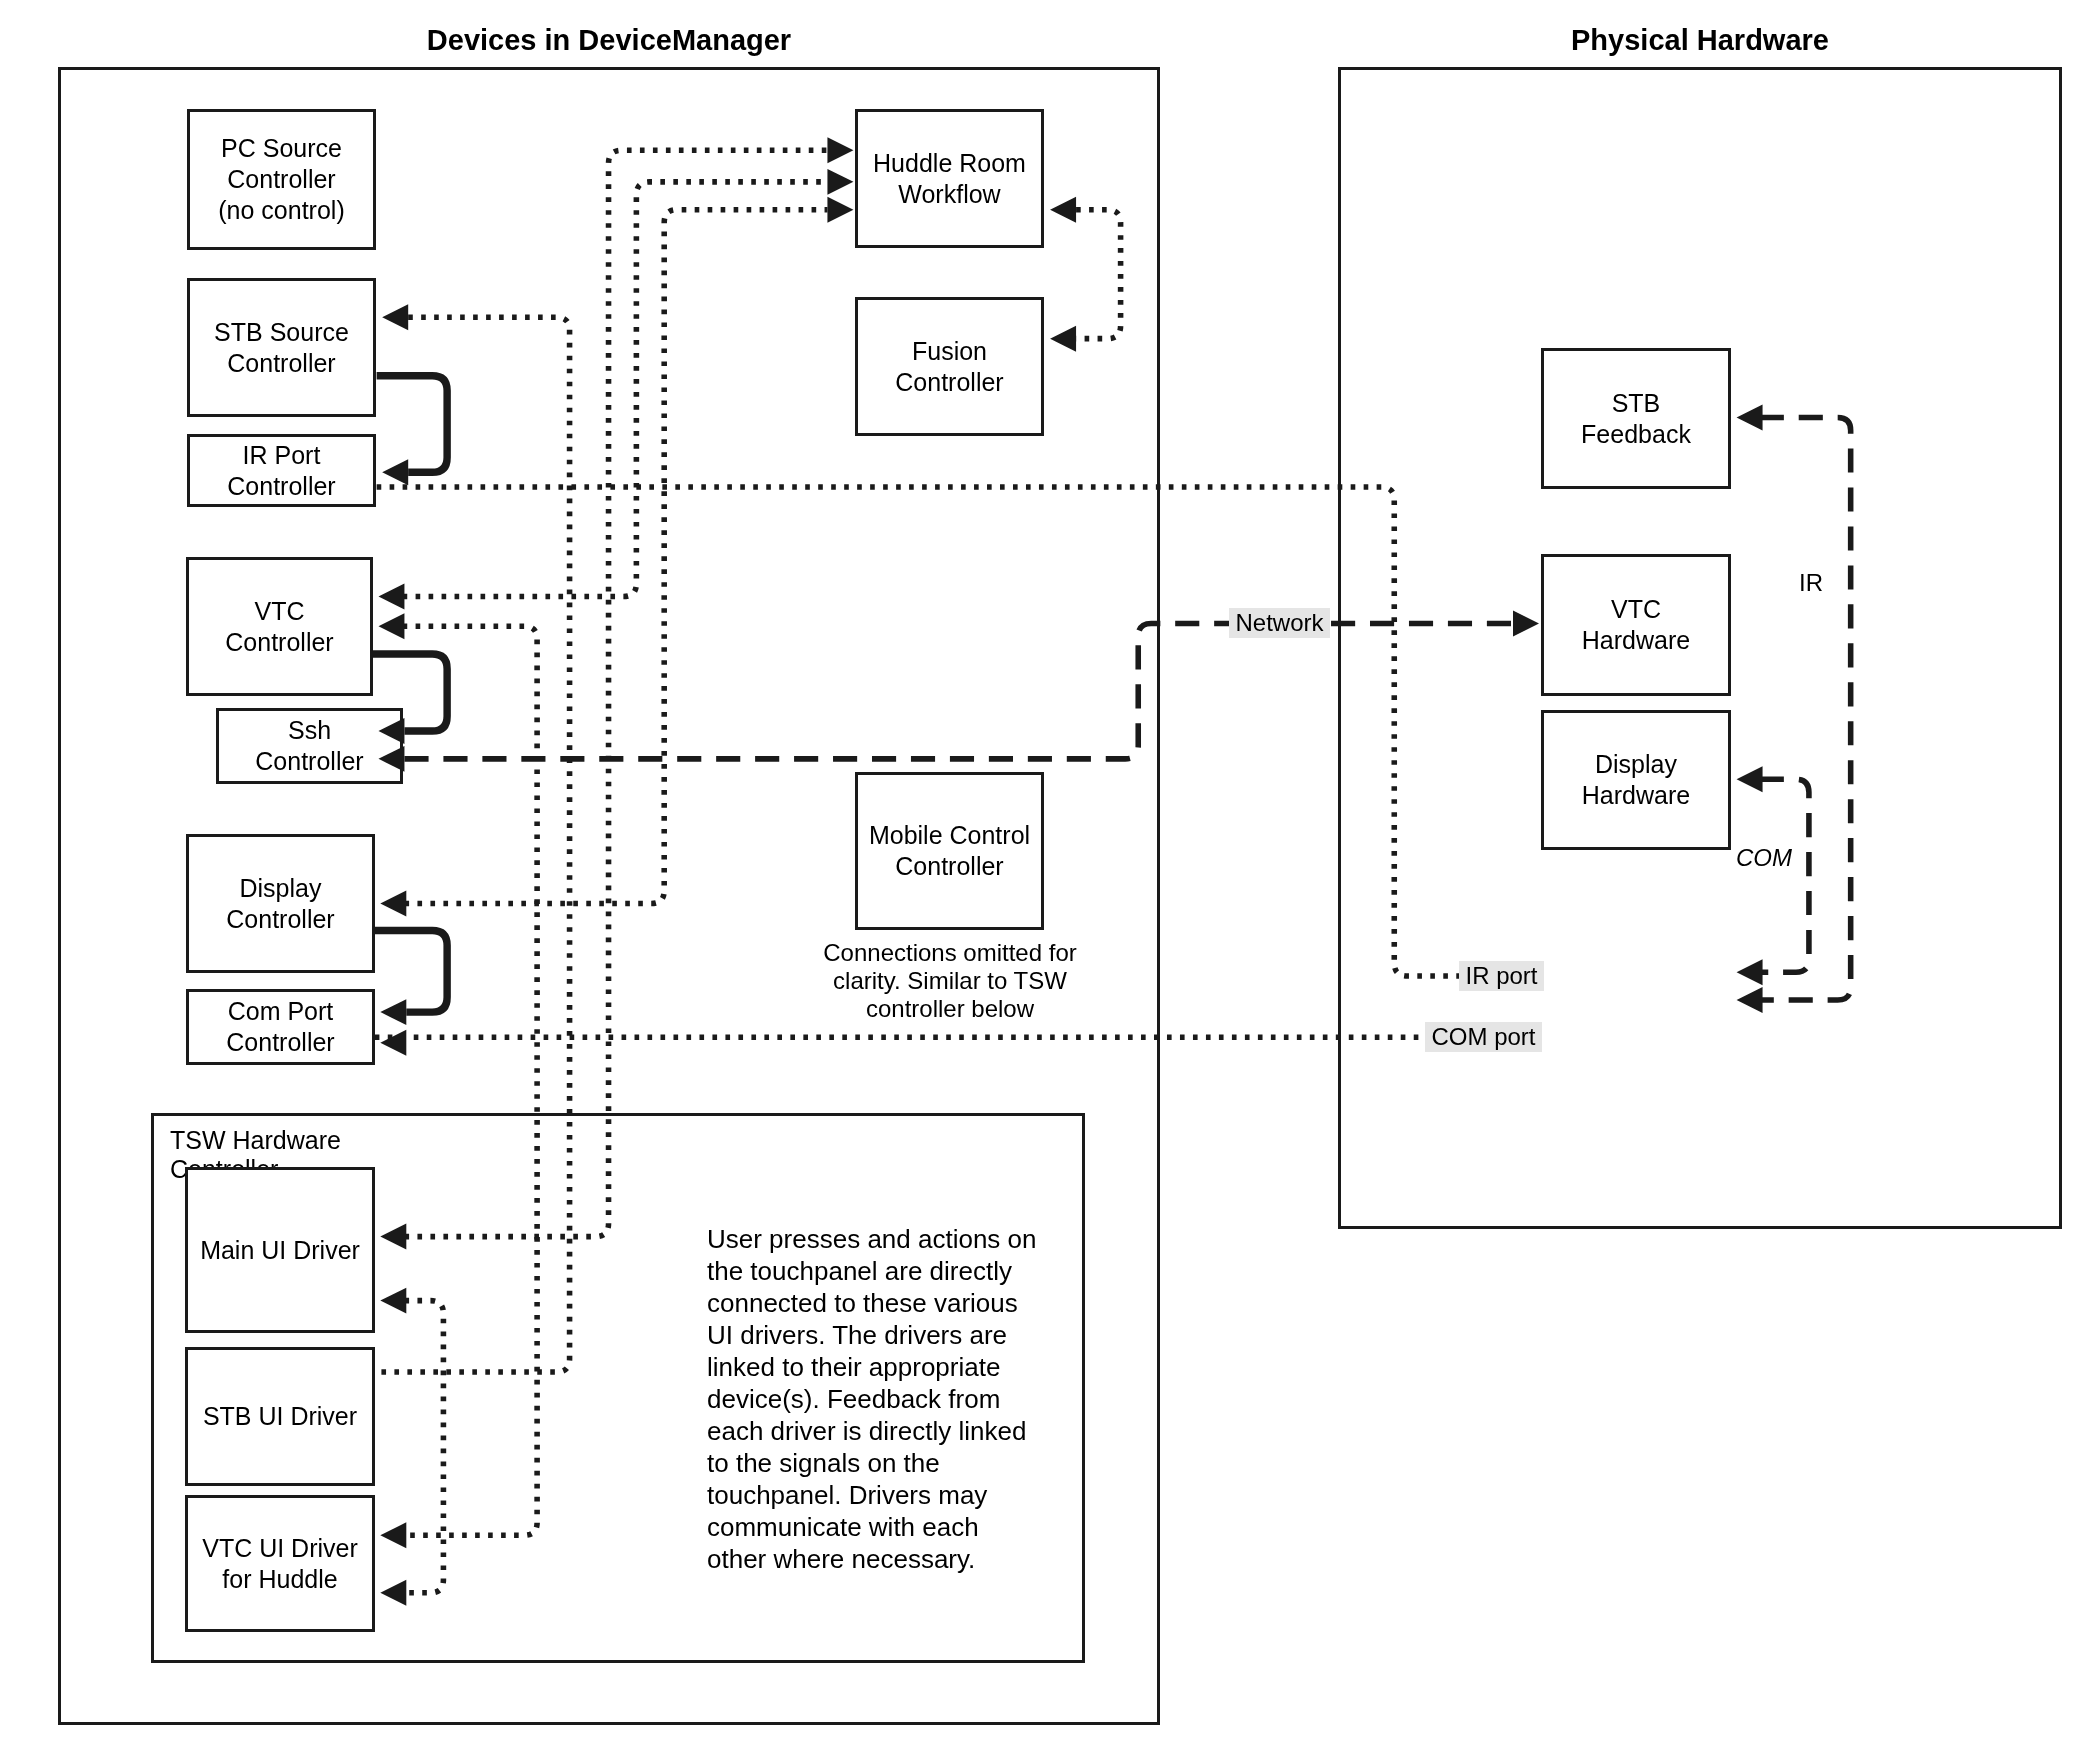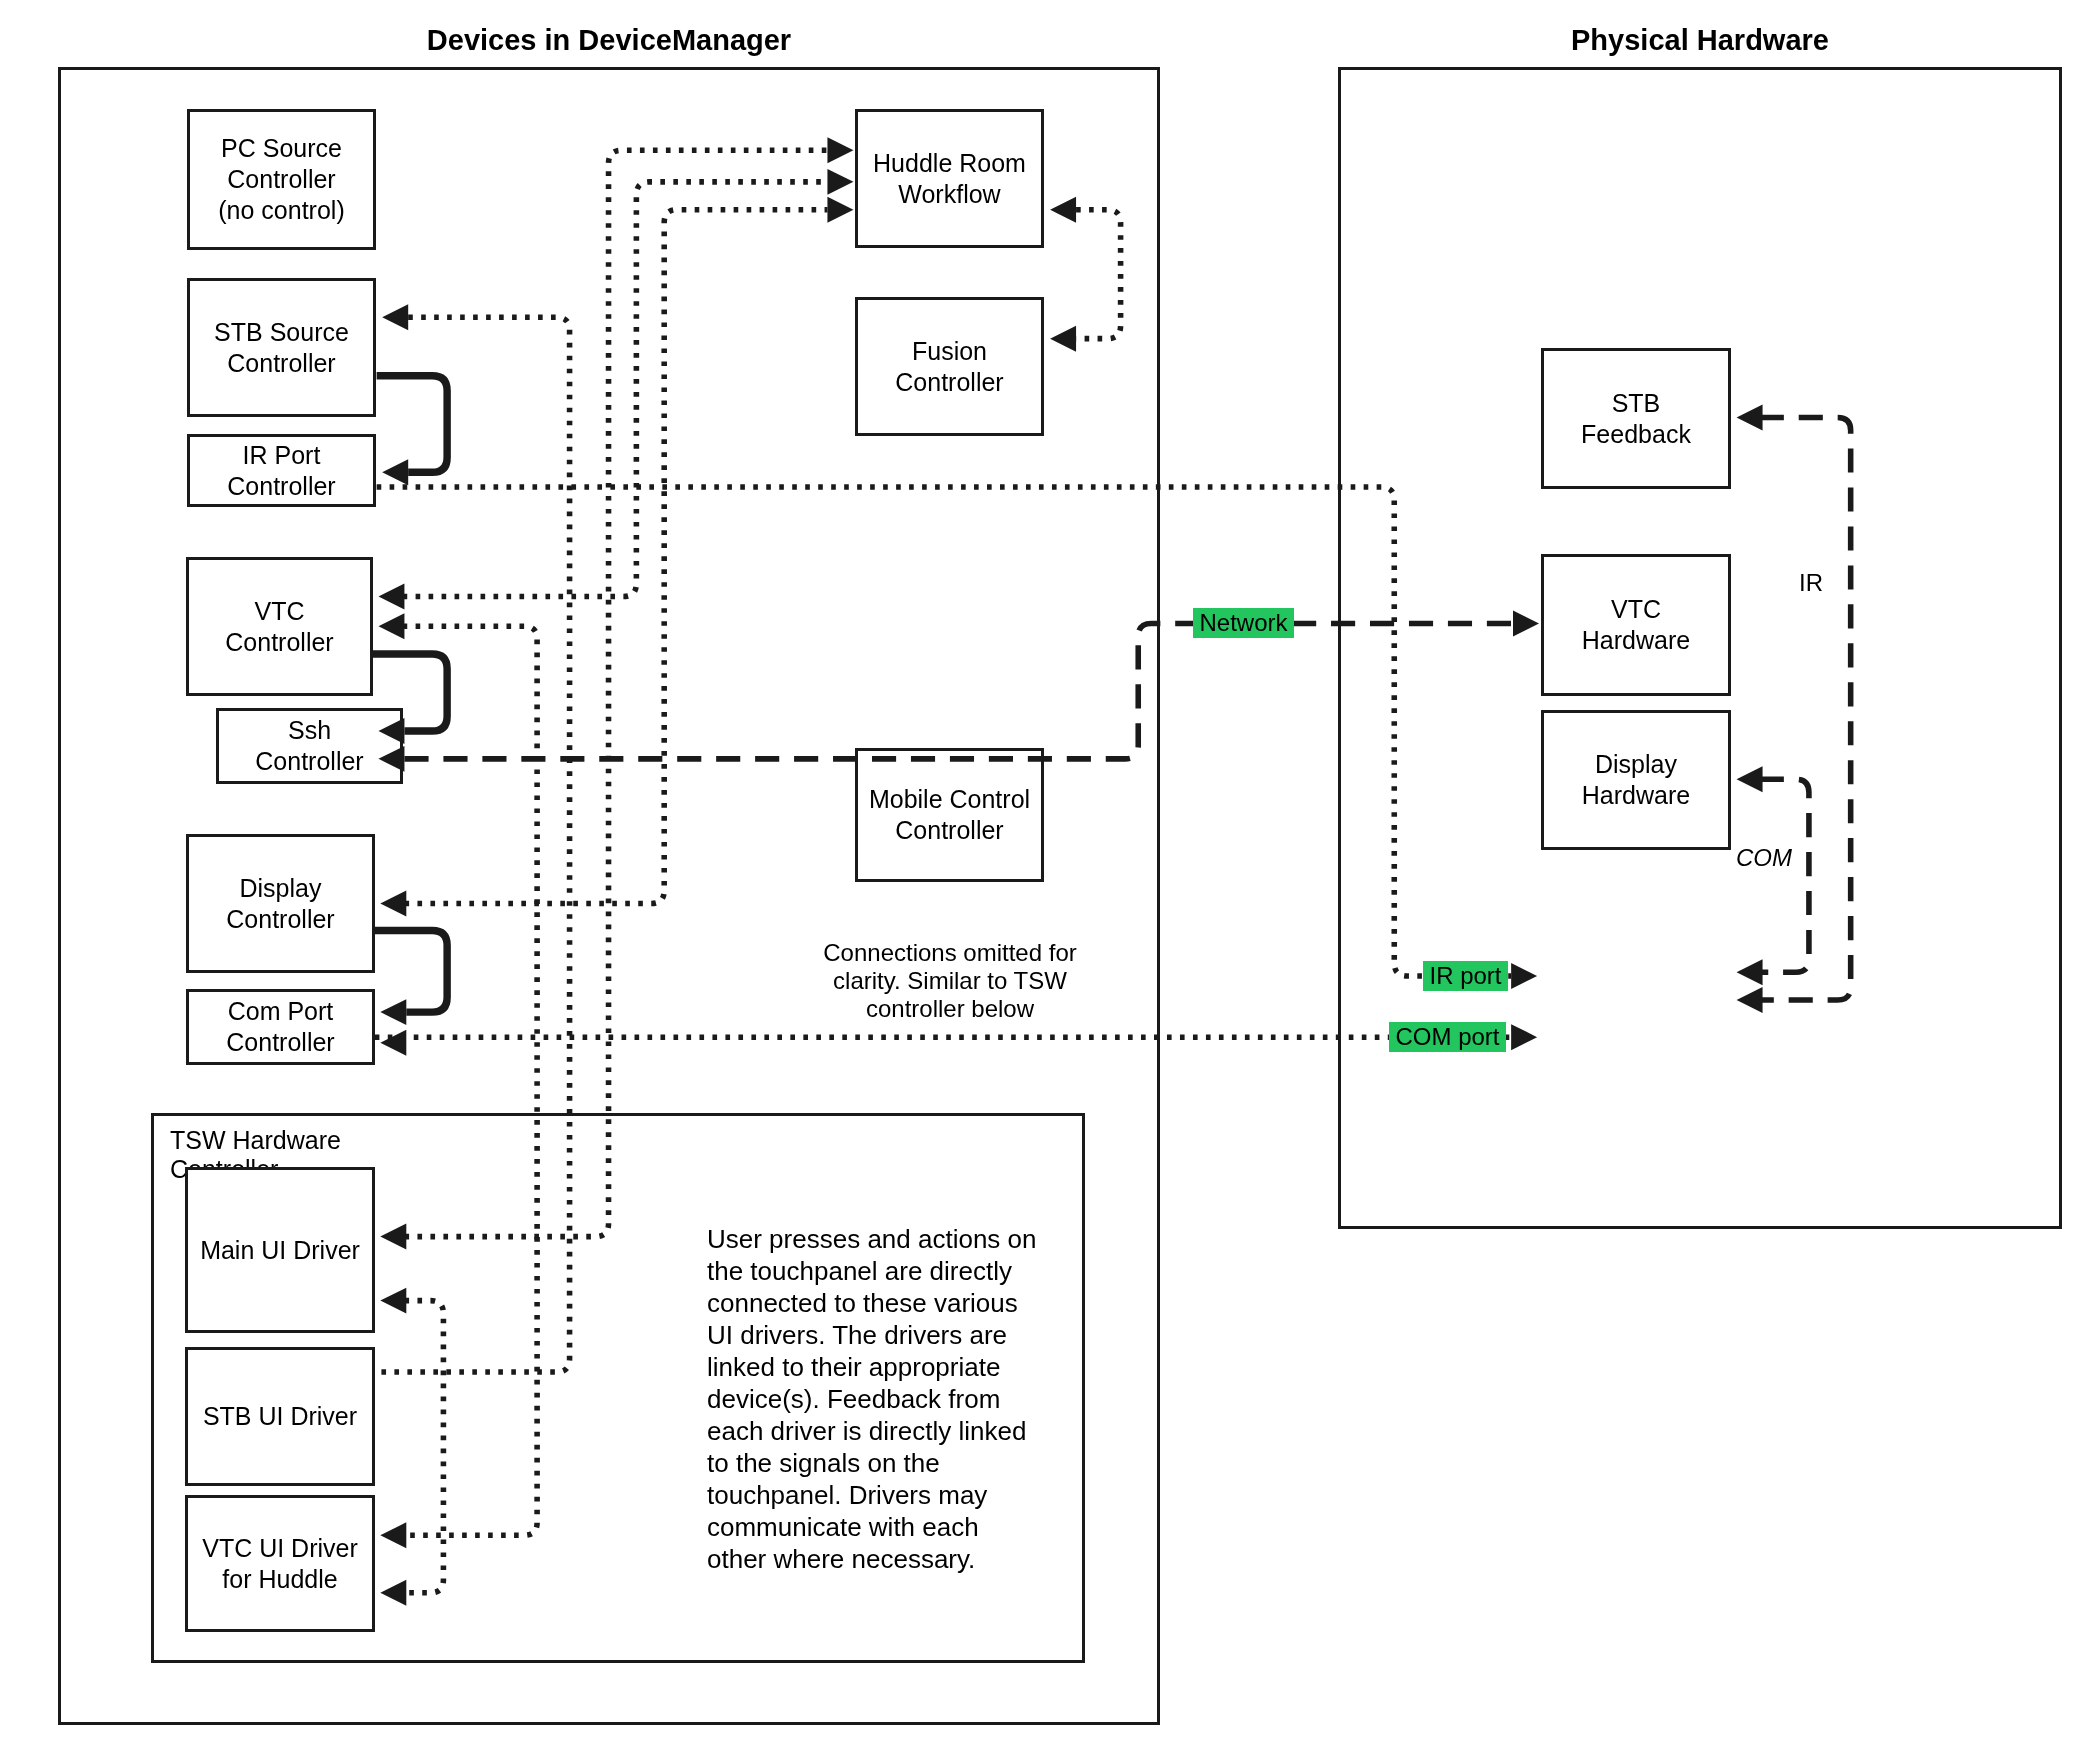--- a/index.html
+++ b/index.html
@@ -14,21 +14,21 @@
     font-size:25px;line-height:31px;white-space:pre-line;
   }
   .title{
     position:absolute;text-align:center;font-weight:bold;font-size:29px;
   }
   .freetext{position:absolute;white-space:pre-line;}
   .tsw-label{font-size:25px;line-height:29px;text-align:left;}
   .note-center{font-size:24px;line-height:28px;text-align:center;}
   .para{font-size:26px;line-height:32px;text-align:left;}
   .wlbl{position:absolute;font-size:24px;line-height:30px;}
-  .wlbl.mask{background:#22c55e;padding:0 6.5px;}
+  .wlbl.mask{background:#e5e5e5;padding:0 6.5px;margin-left:36px;}
   svg.wires{position:absolute;left:0;top:0;pointer-events:none;}
 </style>
 </head>
 <body>
 
 <div class="stage">
 
   <div class="frame" style="left:58px;top:67px;width:1102px;height:1658px;"></div>
   <div class="frame" style="left:1338px;top:67px;width:724px;height:1162px;"></div>
   <div class="frame" style="left:151px;top:1113px;width:934px;height:550px;"></div>
@@ -48,21 +48,21 @@
   <div class="node" style="left:186px;top:708px;width:187px;height:76px;margin-left:30px;">Ssh
 Controller</div>
   <div class="node" style="left:186px;top:834px;width:189px;height:139px;">Display
 Controller</div>
   <div class="node" style="left:186px;top:989px;width:189px;height:76px;">Com Port
 Controller</div>
   <div class="node" style="left:855px;top:109px;width:189px;height:139px;">Huddle Room
 Workflow</div>
   <div class="node" style="left:855px;top:297px;width:189px;height:139px;">Fusion
 Controller</div>
-  <div class="node" style="left:855px;top:748px;width:189px;height:134px;">Mobile Control
+  <div class="node" style="left:855px;top:772px;width:189px;height:158px;">Mobile Control
 Controller</div>
 
   <div class="freetext tsw-label" style="left:170px;top:1126px;">TSW Hardware
 Controller</div>
   <div class="node" style="left:185px;top:1167px;width:190px;height:166px;">Main UI Driver</div>
   <div class="node" style="left:185px;top:1347px;width:190px;height:139px;">STB UI Driver</div>
   <div class="node" style="left:185px;top:1495px;width:190px;height:137px;">VTC UI Driver
 for Huddle</div>
 
   <div class="freetext note-center" style="left:797px;top:939px;width:306px;">Connections omitted for

